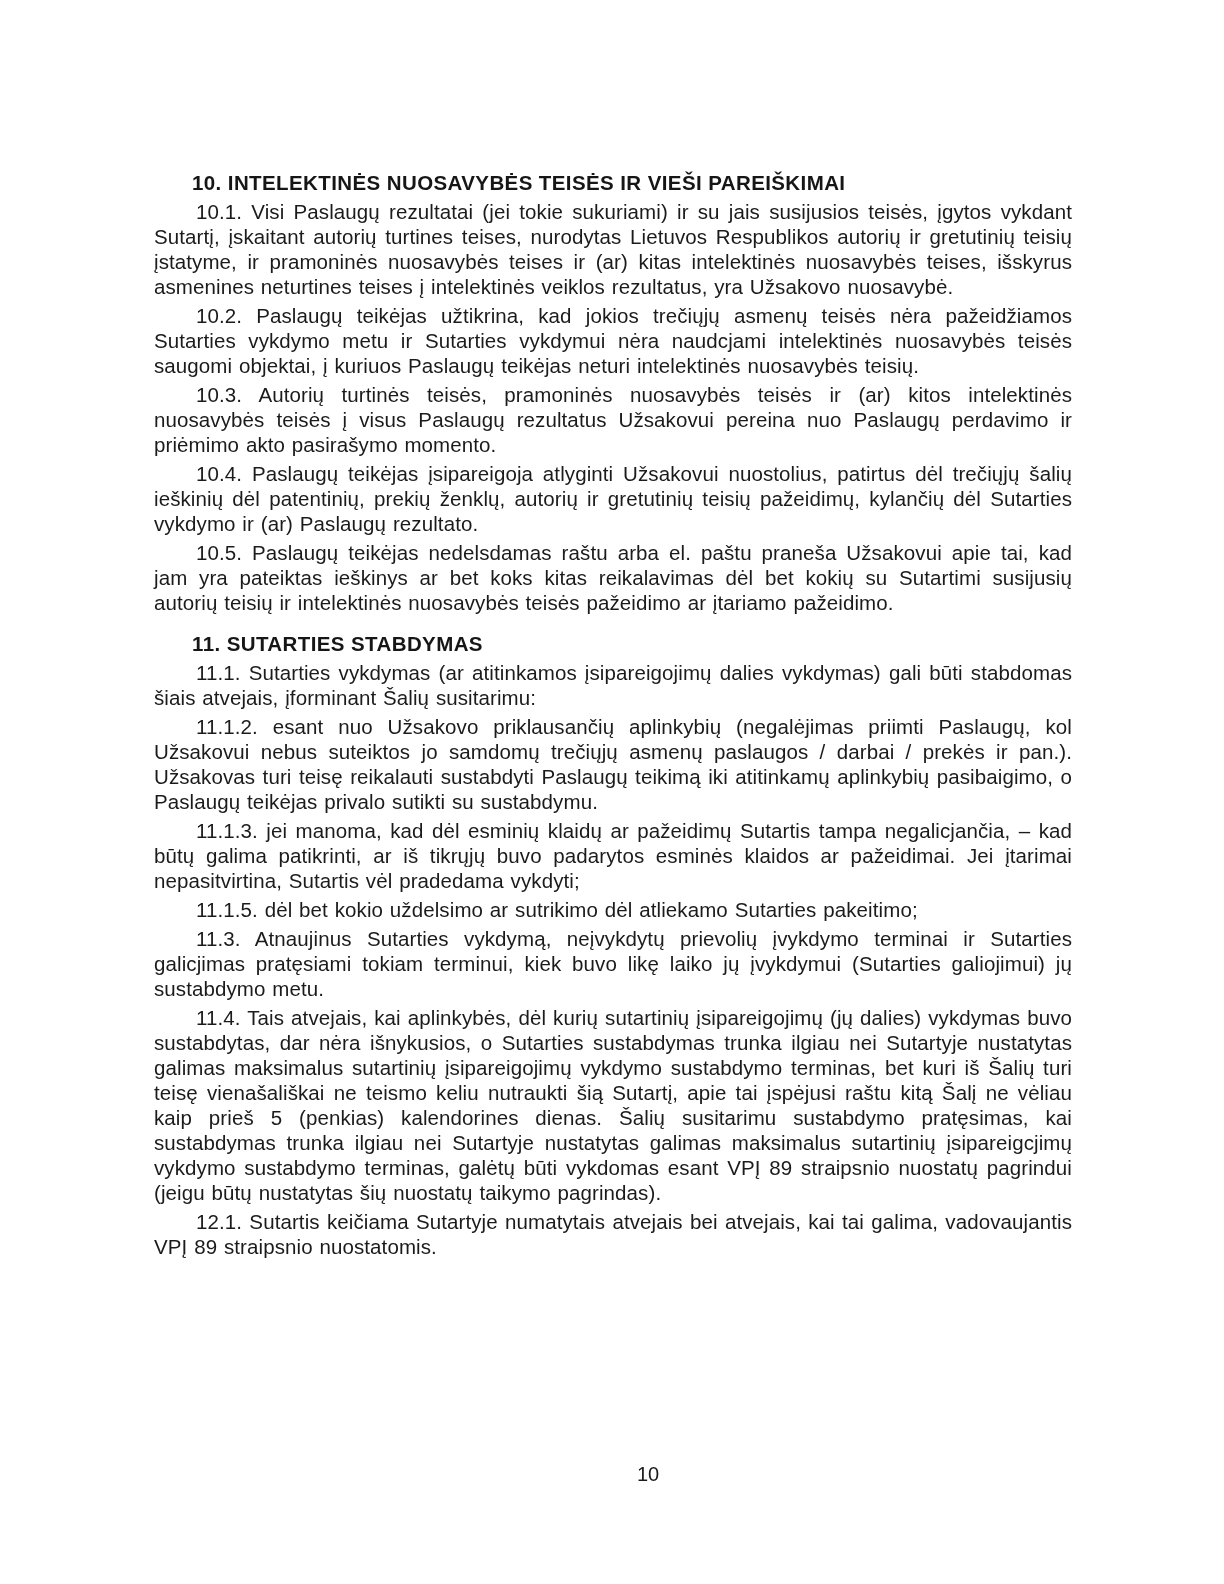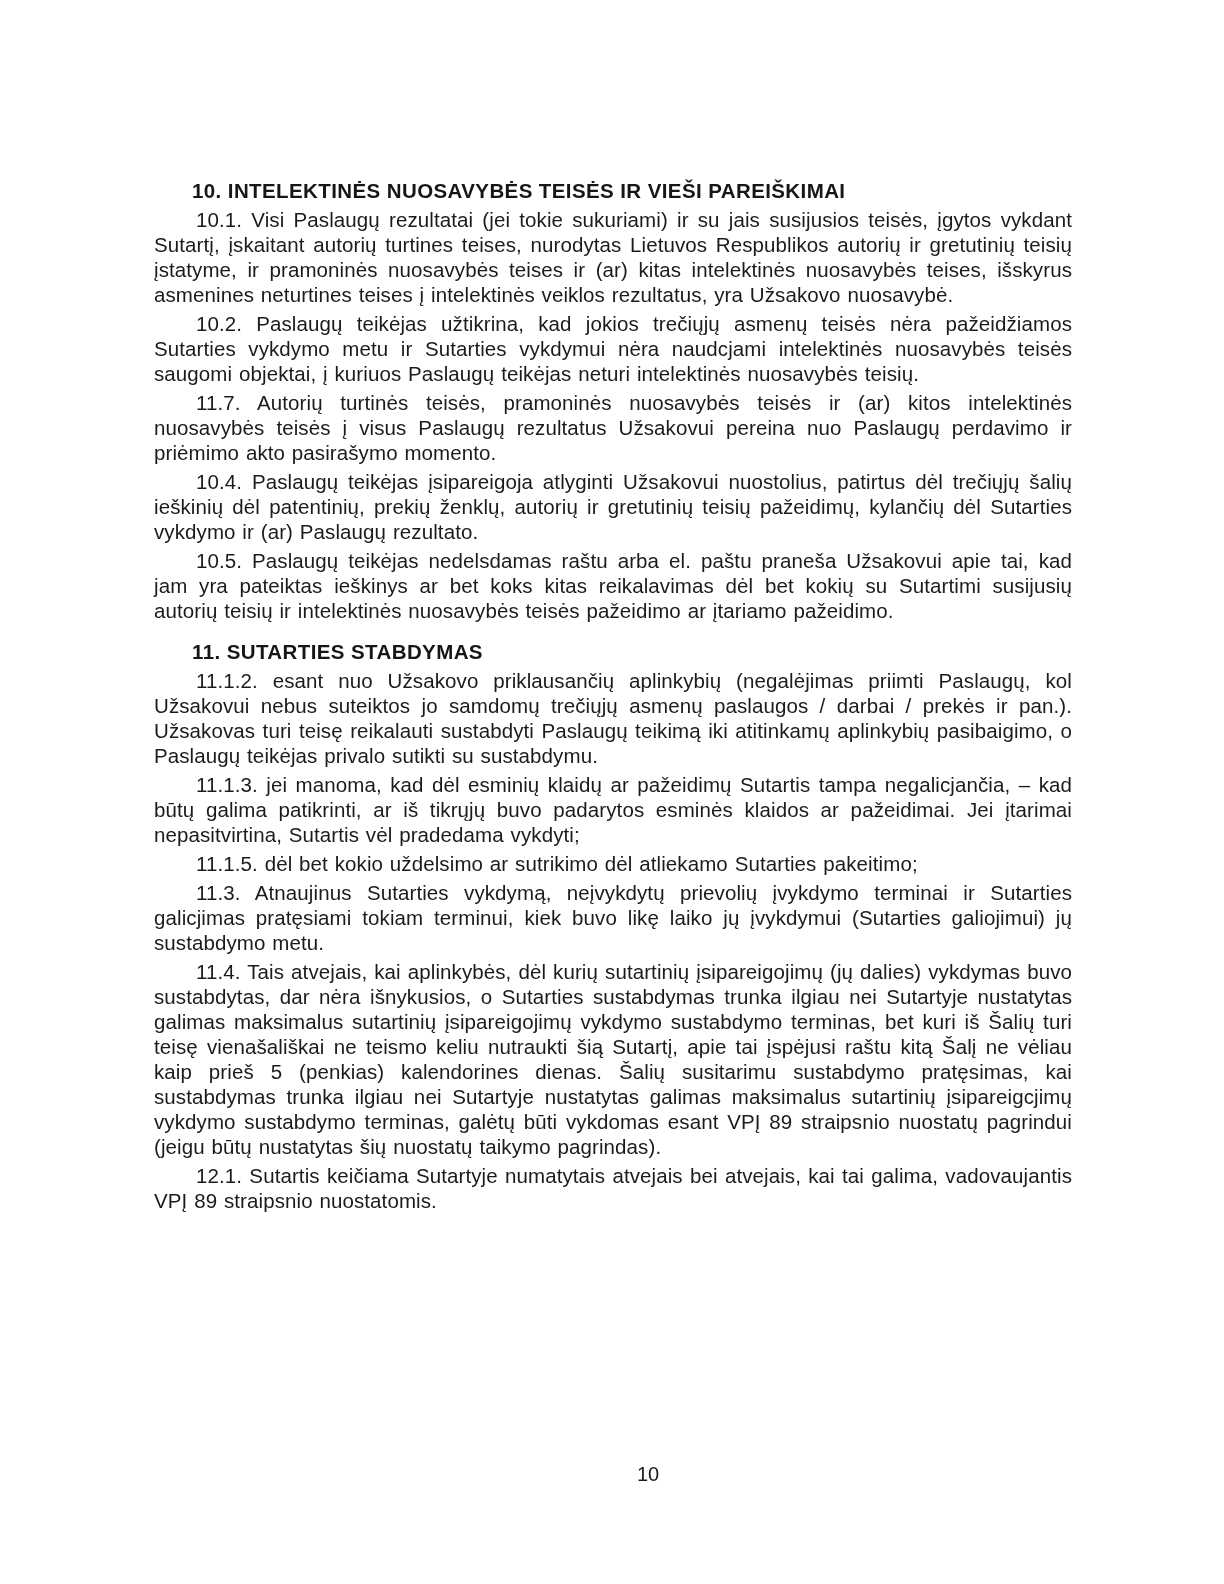--- a/index.html
+++ b/index.html
@@ -33,21 +33,21 @@
   .doc-heading {
     margin: 16px 0 0 0;
     font-size: 20.5px;
     line-height: 25px;
     font-weight: 700;
     letter-spacing: 0.4px;
     text-indent: 42px;
     color: #161616;
   }
   .doc-section:first-child .doc-heading {
-    margin-top: 12px;
+    margin-top: 4px;
   }
   .doc-para {
     margin: 4px;
     font-size: 20.5px;
     line-height: 25px;
     letter-spacing: 0.1px;
     text-align: justify;
     text-indent: 42px;
     word-spacing: 1px;
     color: #1b1b1b;
@@ -67,27 +67,28 @@
 </head>
 <body>
 
 <div class="sheet">
   <div class="content">
 
     <section class="doc-section">
       <h2 class="doc-heading">10. INTELEKTINĖS NUOSAVYBĖS TEISĖS IR VIEŠI PAREIŠKIMAI</h2>
       <p class="doc-para">10.1. Visi Paslaugų rezultatai (jei tokie sukuriami) ir su jais susijusios teisės, įgytos vykdant Sutartį, įskaitant autorių turtines teises, nurodytas Lietuvos Respublikos autorių ir gretutinių teisių įstatyme, ir pramoninės nuosavybės teises ir (ar) kitas intelektinės nuosavybės teises, išskyrus asmenines neturtines teises į intelektinės veiklos rezultatus, yra Užsakovo nuosavybė.</p>
       <p class="doc-para">10.2. Paslaugų teikėjas užtikrina, kad jokios trečiųjų asmenų teisės nėra pažeidžiamos Sutarties vykdymo metu ir Sutarties vykdymui nėra naudcjami intelektinės nuosavybės teisės saugomi objektai, į kuriuos Paslaugų teikėjas neturi intelektinės nuosavybės teisių.</p>
-      <p class="doc-para">11.7. Autorių turtinės teisės, pramoninės nuosavybės teisės ir (ar) kitos intelektinės nuosavybės teisės į visus Paslaugų rezultatus Užsakovui pereina nuo Paslaugų perdavimo ir priėmimo akto pasirašymo momento.</p>
+      <p class="doc-para">10.3. Autorių turtinės teisės, pramoninės nuosavybės teisės ir (ar) kitos intelektinės nuosavybės teisės į visus Paslaugų rezultatus Užsakovui pereina nuo Paslaugų perdavimo ir priėmimo akto pasirašymo momento.</p>
       <p class="doc-para">10.4. Paslaugų teikėjas įsipareigoja atlyginti Užsakovui nuostolius, patirtus dėl trečiųjų šalių ieškinių dėl patentinių, prekių ženklų, autorių ir gretutinių teisių pažeidimų, kylančių dėl Sutarties vykdymo ir (ar) Paslaugų rezultato.</p>
       <p class="doc-para">10.5. Paslaugų teikėjas nedelsdamas raštu arba el. paštu praneša Užsakovui apie tai, kad jam yra pateiktas ieškinys ar bet koks kitas reikalavimas dėl bet kokių su Sutartimi susijusių autorių teisių ir intelektinės nuosavybės teisės pažeidimo ar įtariamo pažeidimo.</p>
     </section>
 
     <section class="doc-section">
       <h2 class="doc-heading">11. SUTARTIES STABDYMAS</h2>
+      <p class="doc-para">11.1. Sutarties vykdymas (ar atitinkamos įsipareigojimų dalies vykdymas) gali būti stabdomas šiais atvejais, įforminant Šalių susitarimu:</p>
       <p class="doc-para">11.1.2. esant nuo Užsakovo priklausančių aplinkybių (negalėjimas priimti Paslaugų, kol Užsakovui nebus suteiktos jo samdomų trečiųjų asmenų paslaugos / darbai / prekės ir pan.). Užsakovas turi teisę reikalauti sustabdyti Paslaugų teikimą iki atitinkamų aplinkybių pasibaigimo, o Paslaugų teikėjas privalo sutikti su sustabdymu.</p>
       <p class="doc-para">11.1.3. jei manoma, kad dėl esminių klaidų ar pažeidimų Sutartis tampa negalicjančia, – kad būtų galima patikrinti, ar iš tikrųjų buvo padarytos esminės klaidos ar pažeidimai. Jei įtarimai nepasitvirtina, Sutartis vėl pradedama vykdyti;</p>
       <p class="doc-para">11.1.5. dėl bet kokio uždelsimo ar sutrikimo dėl atliekamo Sutarties pakeitimo;</p>
       <p class="doc-para">11.3. Atnaujinus Sutarties vykdymą, neįvykdytų prievolių įvykdymo terminai ir Sutarties galicjimas pratęsiami tokiam terminui, kiek buvo likę laiko jų įvykdymui (Sutarties galiojimui) jų sustabdymo metu.</p>
       <p class="doc-para">11.4. Tais atvejais, kai aplinkybės, dėl kurių sutartinių įsipareigojimų (jų dalies) vykdymas buvo sustabdytas, dar nėra išnykusios, o Sutarties sustabdymas trunka ilgiau nei Sutartyje nustatytas galimas maksimalus sutartinių įsipareigojimų vykdymo sustabdymo terminas, bet kuri iš Šalių turi teisę vienašališkai ne teismo keliu nutraukti šią Sutartį, apie tai įspėjusi raštu kitą Šalį ne vėliau kaip prieš 5 (penkias) kalendorines dienas. Šalių susitarimu sustabdymo pratęsimas, kai sustabdymas trunka ilgiau nei Sutartyje nustatytas galimas maksimalus sutartinių įsipareigcjimų vykdymo sustabdymo terminas, galėtų būti vykdomas esant VPĮ 89 straipsnio nuostatų pagrindui (jeigu būtų nustatytas šių nuostatų taikymo pagrindas).</p>
     </section>
 
     <section class="doc-section">
       <p class="doc-para">12.1. Sutartis keičiama Sutartyje numatytais atvejais bei atvejais, kai tai galima, vadovaujantis VPĮ 89 straipsnio nuostatomis.</p>
     </section>

